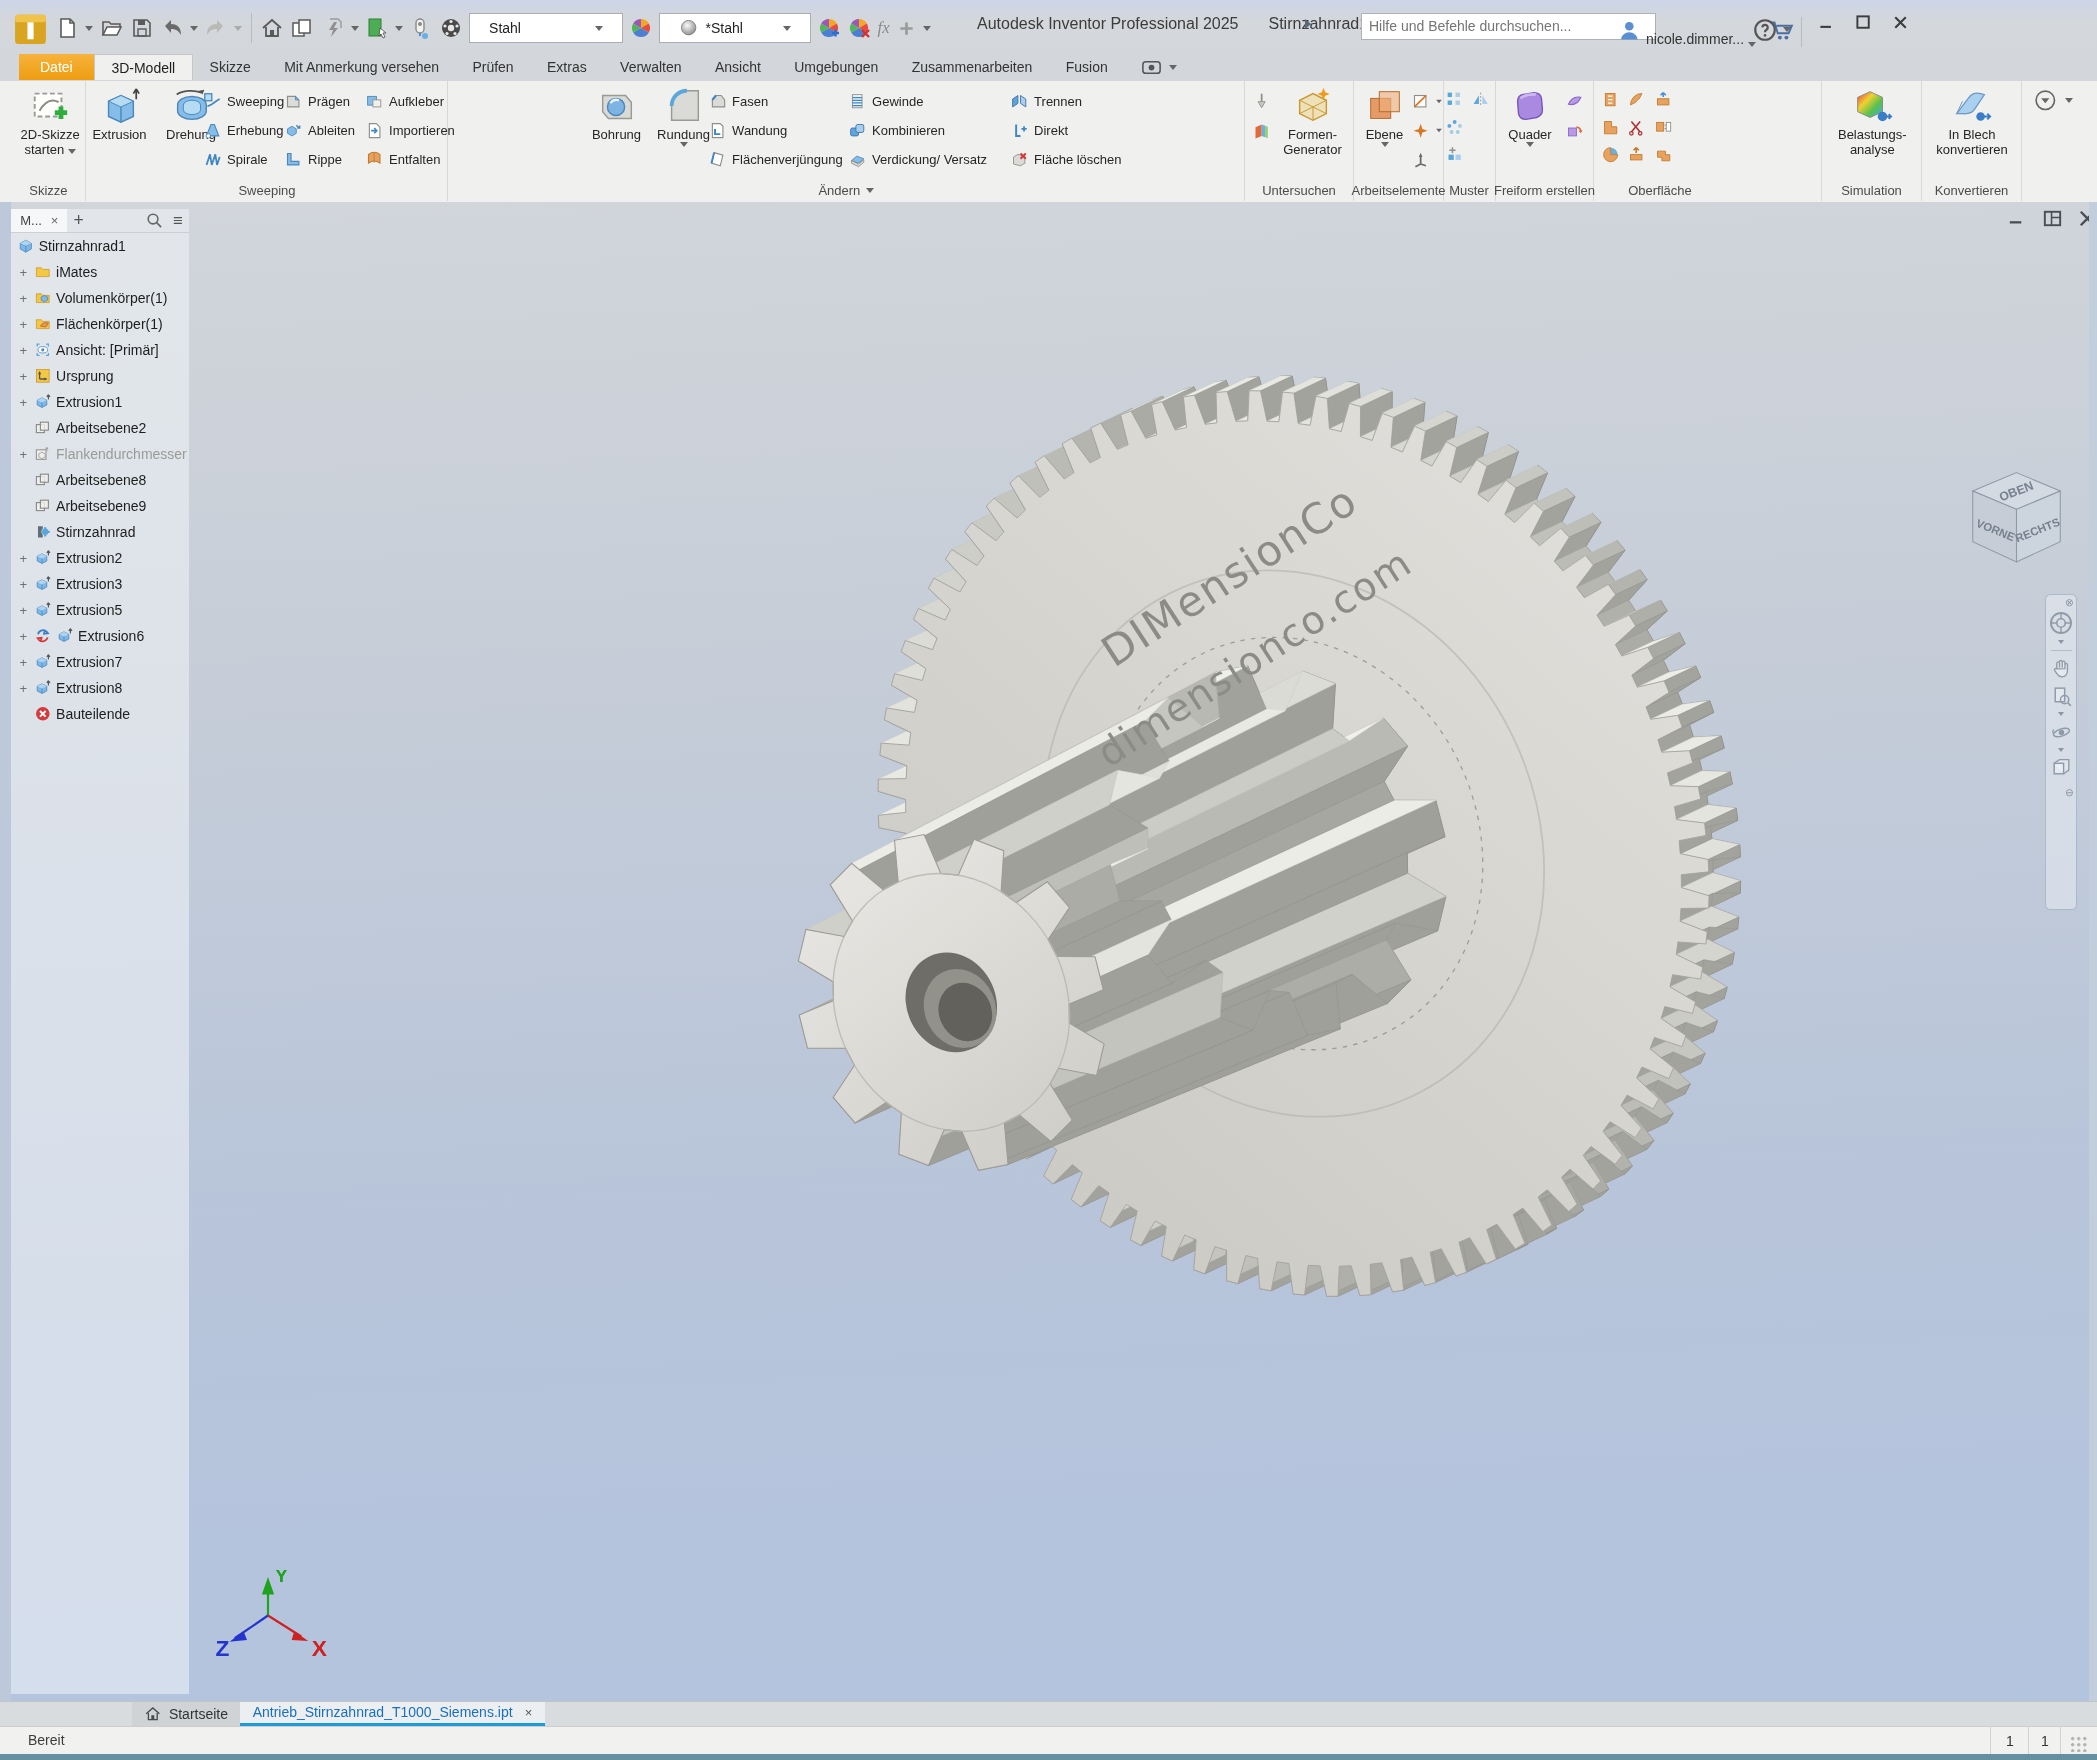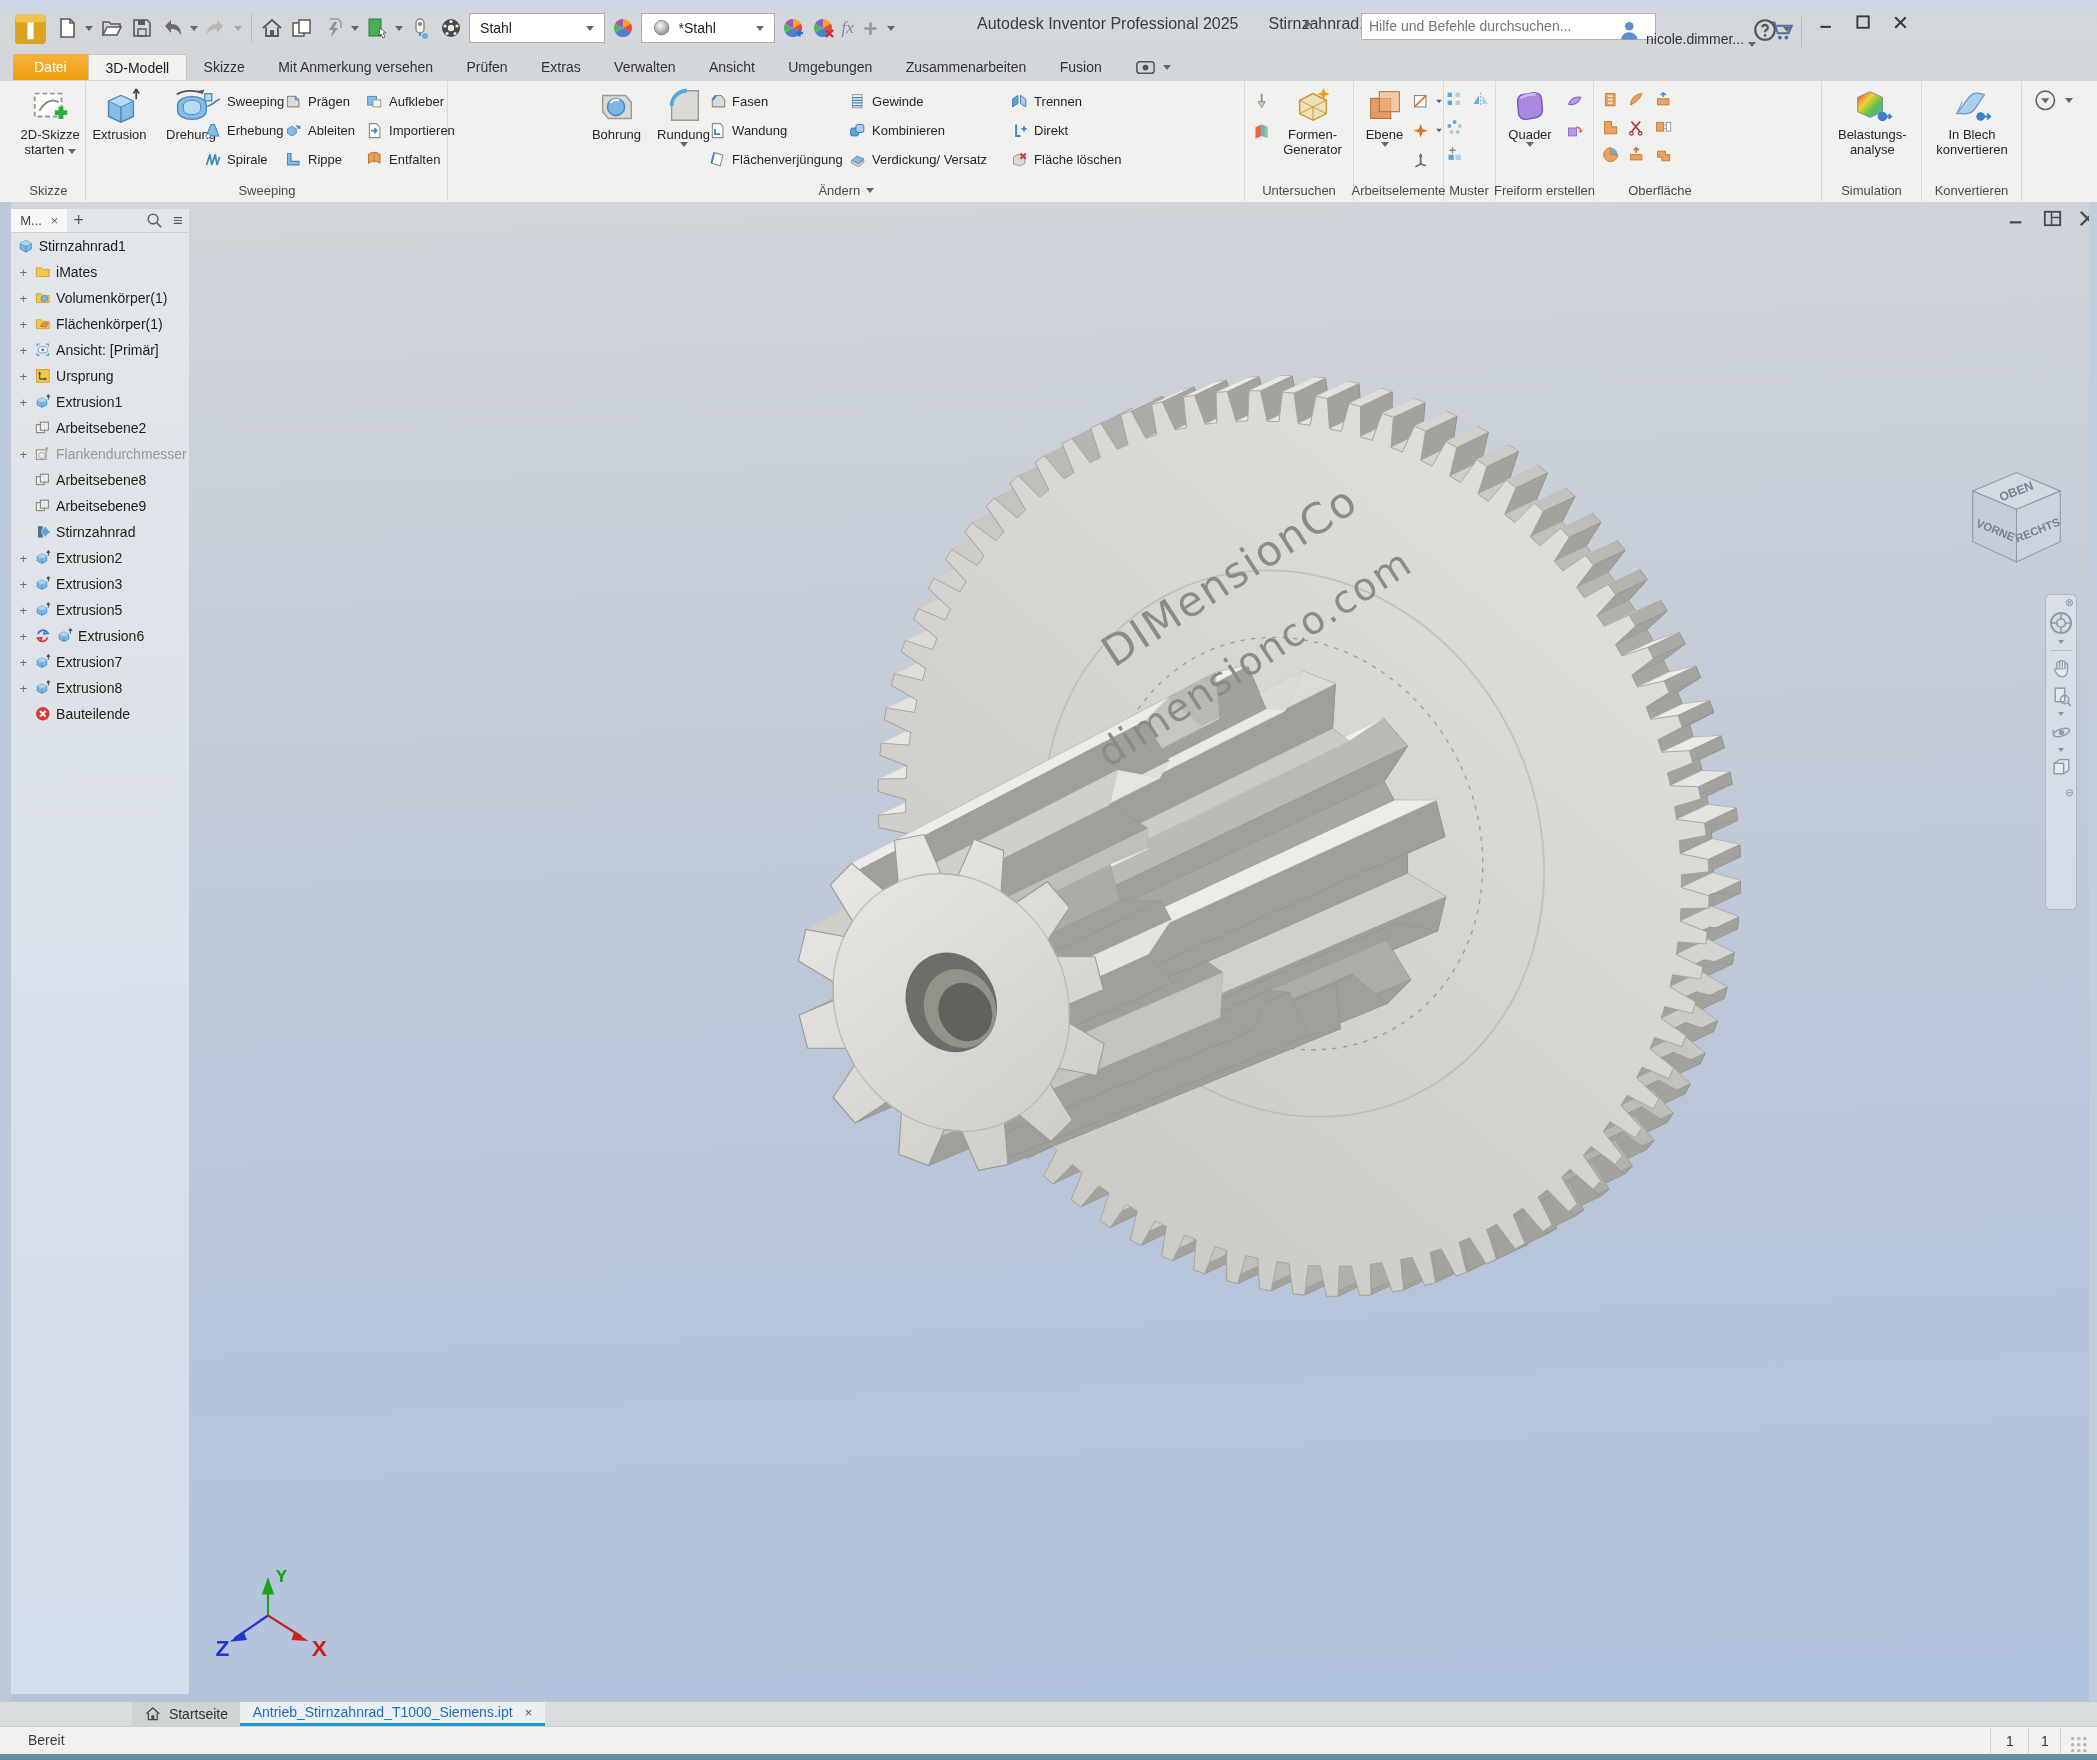--- a/index.html
+++ b/index.html
@@ -9,33 +9,33 @@
   
   #titlebar{position:absolute;left:0;top:0;width:2097px;height:54px;
             background:linear-gradient(#ccd6e8,#d4d7db 40%,#d3d6da);}
   .qat{position:absolute;left:12.3px;top:7px;height:42px;display:flex;align-items:center;gap:6.1px;}
   .qi{display:inline-flex;align-items:center;justify-content:center;height:35px;}
   .caret{width:0;height:0;border-left:4.4px solid transparent;border-right:4.4px solid transparent;
          border-top:5.3px solid #666;display:inline-block;}
   .caret.dis{border-top-color:#aaa}
   .vsep{width:0.9px;height:30px;background:#b8bcc1;margin:0 2.6px;}
   .combo{display:flex;align-items:center;height:28px;background:#fff;border:0.9px solid #abadb3;
-         padding:0 10px;font-size:14px;color:#222;gap:7px;}
+         padding:0 19px;font-size:14px;color:#222;gap:7px;}
   .combo .caret{margin-left:auto}
   #apptitle{position:absolute;left:977px;top:15px;font-size:16px;color:#3c3c3c;display:flex;gap:30px;white-space:nowrap;}
   #searcharrow{position:absolute;left:1305px;top:19.3px;width:0;height:0;border-top:5.3px solid transparent;
                border-bottom:5.3px solid transparent;border-left:6.1px solid #5a6a7a;}
   .searchbox{position:absolute;left:1317px;top:13px;width:279px;height:24.6px;border:0.9px solid #aeb2b8;
              background:#fff;font-size:14px;padding:0 7px;color:#555;font-family:"Liberation Sans",sans-serif;margin-left:44px;}
   #userarea{position:absolute;left:1617px;top:12.3px;display:flex;align-items:flex-end;gap:4.4px;font-size:14px;color:#333;}
   #helparea{position:absolute;left:1752px;top:12.3px;display:flex;align-items:center;gap:5.3px;}
   #winctl{position:absolute;left:1815px;top:10.5px;display:flex;gap:14px;align-items:center;}
   .wbtn{width:23px;height:23px;display:flex;align-items:center;justify-content:center;}
   
-  #ribbontabs{position:absolute;left:0;top:54px;width:2097px;height:26px;background:#d3d6da;display:flex;align-items:stretch;padding-left:13px;box-sizing:border-box;}
+  #ribbontabs{position:absolute;left:0;top:54px;width:2097px;height:26px;background:#d3d6da;display:flex;align-items:stretch;padding-left:19px;box-sizing:border-box;}
   .rtab{display:flex;align-items:center;padding:0 16.7px;font-size:14px;color:#333;white-space:nowrap;}
   .rtab.file{background:linear-gradient(#f6b33c,#ee9d10);color:#fff;padding:0 21px;}
   .rtab.active{background:#f0f0ee;color:#1e1e1e;border:0.9px solid #c6c6c3;border-bottom:none;}
   #tabextra{display:flex;align-items:center;gap:5.3px;margin-left:16px;}
   
   #ribbon{position:absolute;left:0;top:81px;width:2097px;height:121px;background:#f0f0ee;border-bottom:0.9px solid #c2c2bf;}
   .rgroup{position:absolute;top:0;height:120px;border-right:0.9px solid #d8d8d5;box-sizing:border-box;}
   .glabel{position:absolute;bottom:2.6px;left:0;width:100%;text-align:center;font-size:13px;color:#4c4c4c;white-space:nowrap;display:flex;justify-content:center;gap:5.3px;align-items:center;}
   .bigbtn{position:absolute;top:3.5px;display:flex;flex-direction:column;align-items:center;font-size:13px;line-height:15px;text-align:center;color:#262626;}
   .bigbtn .bcaret{margin-top:0.9px}

